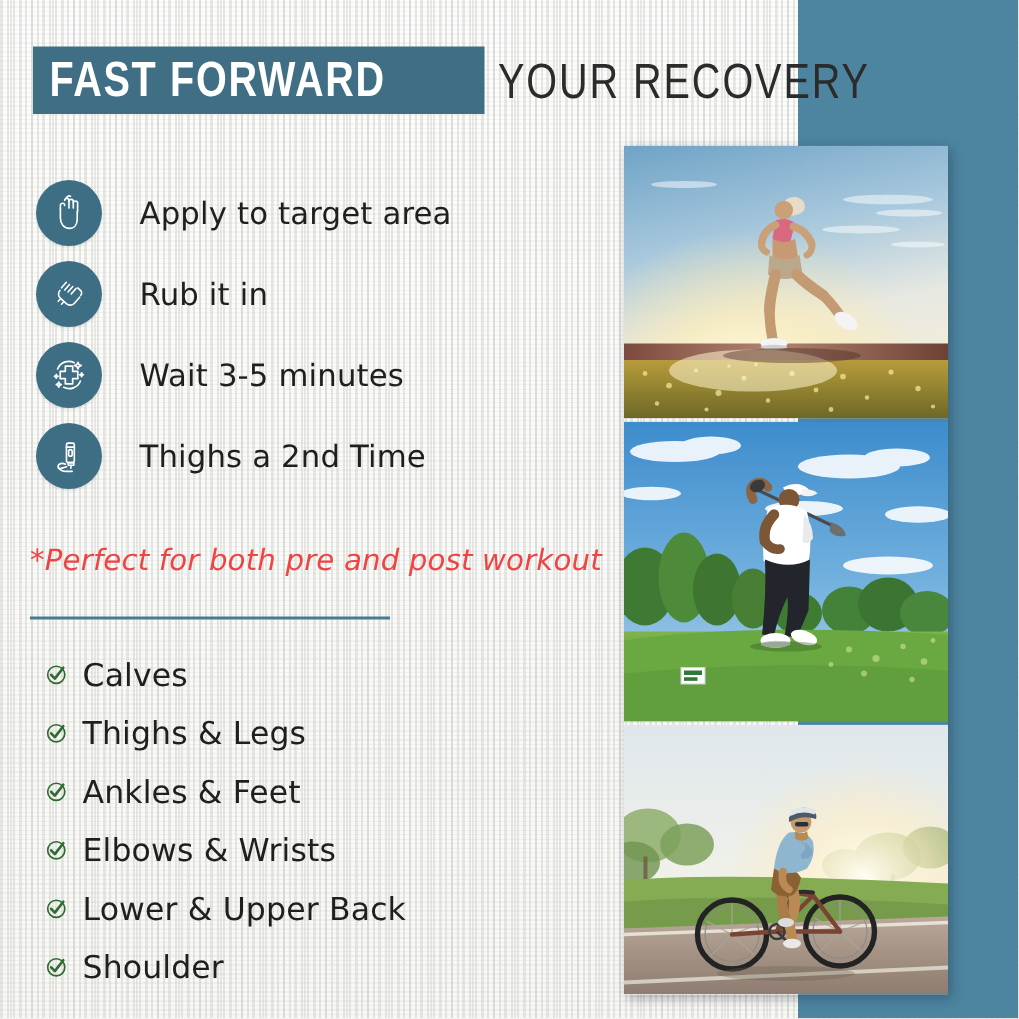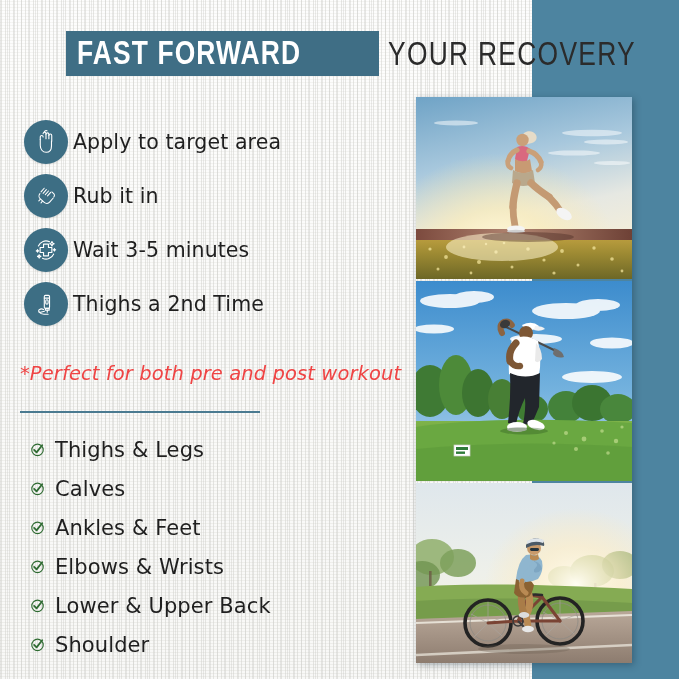--- a/index.html
+++ b/index.html
@@ -41,22 +41,22 @@
     position:absolute;top:0;right:0;width:147px;height:679px;
     background:#4d84a0;
   }
   
   .header{
     position:absolute;left:22px;top:31px;
     display:flex;align-items:stretch;
   }
   .title-box{
     background:#3f6e85;
-    padding:5px 22px 7px 11px;
-    display:flex;align-items:center;margin-left:44px;
+    padding:5px 10px 7px 11px;
+    display:flex;align-items:center;
   }
   .title-box .t{
     color:#ffffff;
     font-size:33px;line-height:33px;
     font-weight:700;letter-spacing:1.4px;
     font-family:"Liberation Sans Narrow","Liberation Sans",sans-serif;
     transform:scaleX(.80);transform-origin:left center;
     white-space:nowrap;
   }
   .title-rest{
@@ -79,21 +79,21 @@
   }
   .step-icon{
     width:44px;height:44px;border-radius:50%;
     background:#3d6e84;
     flex:0 0 44px;
     display:flex;align-items:center;justify-content:center;
     box-shadow:0 1px 2px rgba(0,0,0,0.10);
   }
   .step-icon svg{display:block;}
   .step-label{
-    margin-left:5px;
+    margin-left:25px;
     font-size:20.5px;color:#1f1f1f;
     font-family:"DejaVu Sans","Liberation Sans",sans-serif;
     letter-spacing:.1px;font-weight:400;
     white-space:nowrap;
   }
   
   .note{
     position:absolute;left:20px;top:362px;
     font-size:19.5px;font-style:italic;color:#ef4444;
     font-family:"DejaVu Sans","Liberation Sans",sans-serif;
@@ -214,31 +214,31 @@
 
   <div class="benefits">
 
     <div class="benefit">
       <span class="check">
         <svg viewBox="0 0 16 16" width="15" height="15">
           <circle cx="8" cy="8.4" r="6.1" fill="none" stroke="#2f6b32" stroke-width="1.2"></circle>
           <path d="M4.4 8.4l2.6 2.7L13 3.4" fill="none" stroke="#2f6b32" stroke-width="1.9" stroke-linecap="round" stroke-linejoin="round"></path>
         </svg>
       </span>
-      <span class="benefit-label">Thighs &amp; Legs</span>
+      <span class="benefit-label">Calves</span>
     </div>
 
     <div class="benefit">
       <span class="check">
         <svg viewBox="0 0 16 16" width="15" height="15">
           <circle cx="8" cy="8.4" r="6.1" fill="none" stroke="#2f6b32" stroke-width="1.2"></circle>
           <path d="M4.4 8.4l2.6 2.7L13 3.4" fill="none" stroke="#2f6b32" stroke-width="1.9" stroke-linecap="round" stroke-linejoin="round"></path>
         </svg>
       </span>
-      <span class="benefit-label">Calves</span>
+      <span class="benefit-label">Thighs &amp; Legs</span>
     </div>
 
     <div class="benefit">
       <span class="check">
         <svg viewBox="0 0 16 16" width="15" height="15">
           <circle cx="8" cy="8.4" r="6.1" fill="none" stroke="#2f6b32" stroke-width="1.2"></circle>
           <path d="M4.4 8.4l2.6 2.7L13 3.4" fill="none" stroke="#2f6b32" stroke-width="1.9" stroke-linecap="round" stroke-linejoin="round"></path>
         </svg>
       </span>
       <span class="benefit-label">Ankles &amp; Feet</span>

